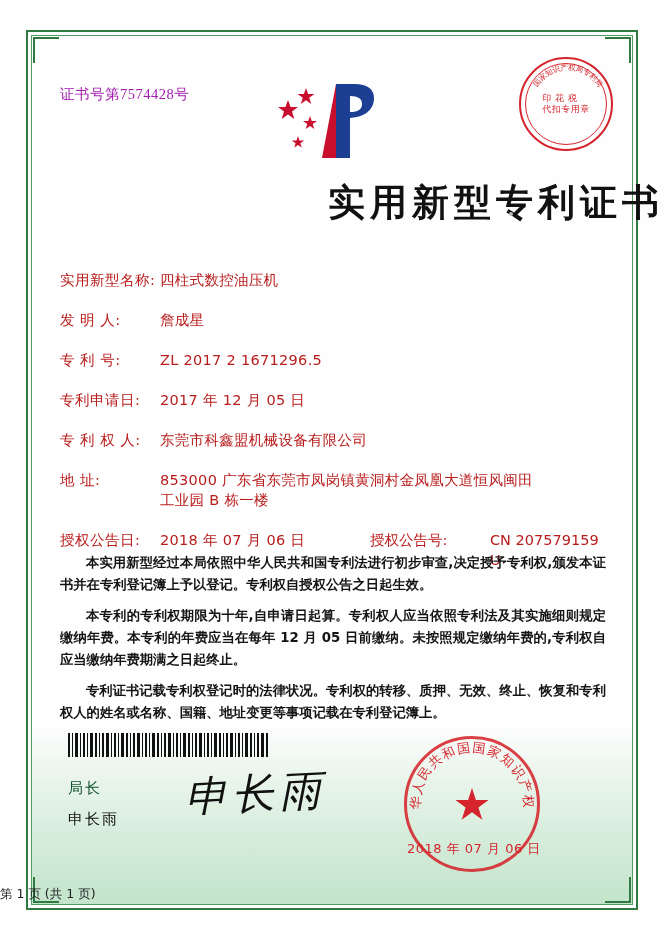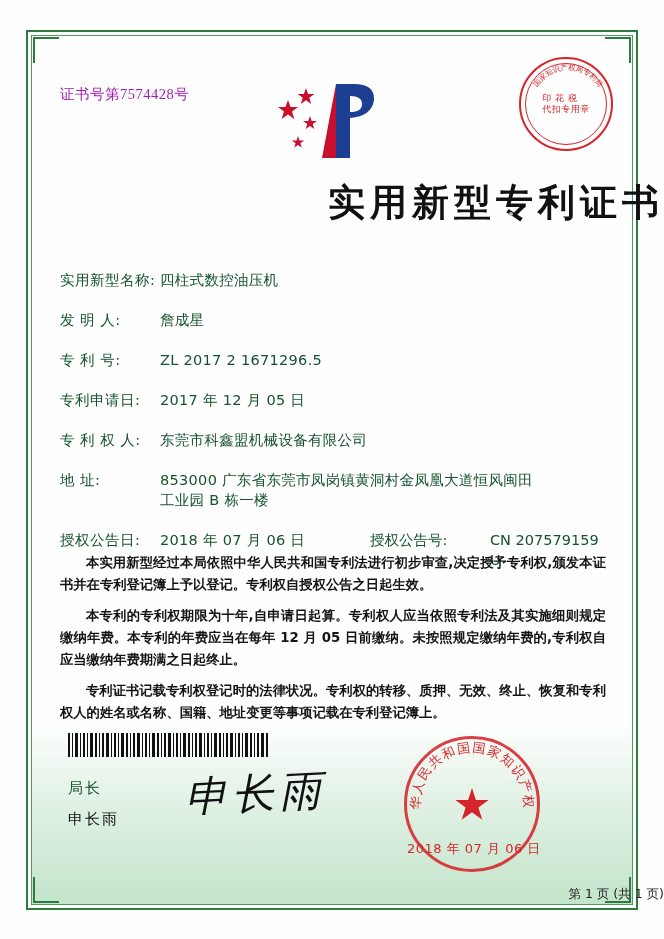--- a/index.html
+++ b/index.html
@@ -146,21 +146,21 @@
     border-radius: 50%;
   }
 
   
   .fields {
     position: absolute;
     left: 60px;
     top: 270px;
     width: 548px;
     font-size: 14.5px;
-    color: #14532d;
+    color: #b91c1c;
     font-family: "DejaVu Sans", sans-serif;
   }
   .field-row {
     display: flex;
     align-items: flex-start;
     margin-bottom: 20px;
     line-height: 20px;
   }
   .field-label {
     width: 100px;
@@ -273,21 +273,21 @@
     letter-spacing: 0.5px;
     font-family: "DejaVu Sans", sans-serif;
   }
 
   
   .footer {
     position: absolute;
     left: 0;
     top: 886px;
     width: 664px;
-    text-align: right;
+    text-align: left;
     font-size: 12.5px;
     color: #222;
     font-family: "DejaVu Sans", sans-serif;
   }
 </style>
 </head>
 <body>
 
 <div class="page">
 

